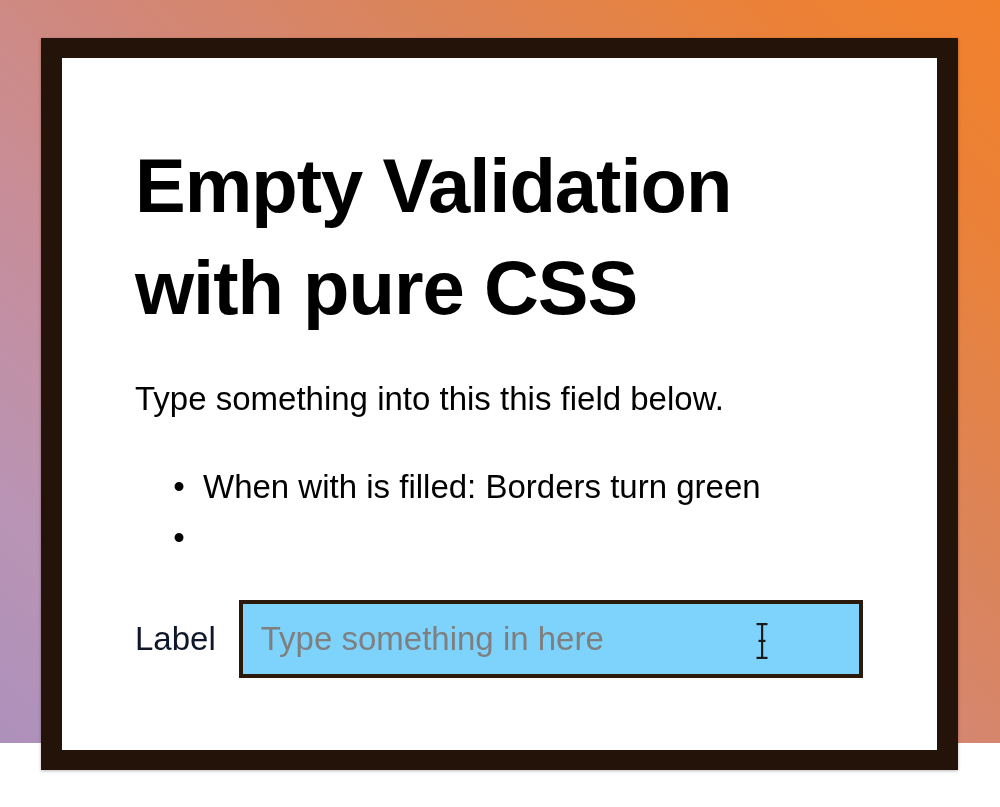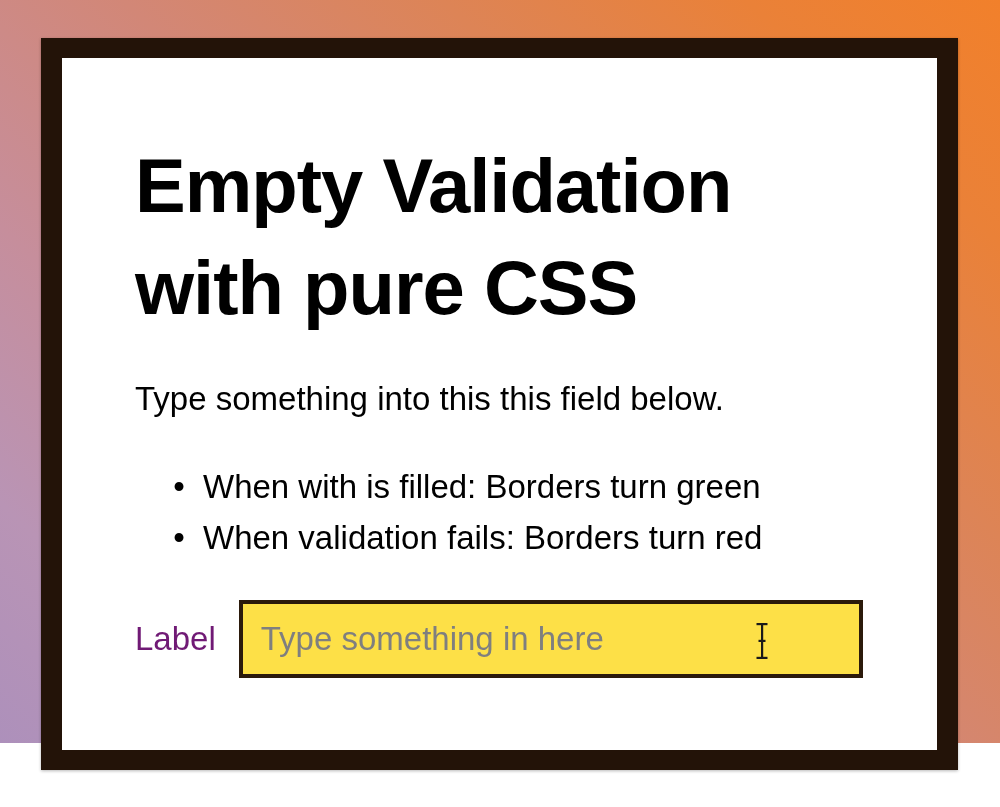--- a/index.html
+++ b/index.html
@@ -110,29 +110,29 @@
   #field-row {
     position: absolute;
     left: 0;
     top: 542px;
     display: flex;
     align-items: center;
   }
   #field-label {
     font-size: 33px;
     line-height: 40px;
-    color: #701a75;
+    color: #0f172a;
     margin-right: 23px;
     white-space: nowrap;
   }
   #text-input-wrap {
     position: relative;
     width: 624px;
     height: 78px;
-    background: #fde047;
+    background: #7dd3fc;
     border: 4px solid #2b1a0b;
     box-sizing: border-box;
   }
   #text-input {
     position: absolute;
     left: 0; top: 0;
     width: 100%;
     height: 100%;
     border: 0;
     outline: none;
@@ -173,21 +173,20 @@
 
         <p id="intro">Type something into this this field below.</p>
 
         <ul id="rules-list">
           <li>
             <span class="bullet">•</span>
             <span>When with is filled: Borders turn green</span>
           </li>
           <li>
             <span class="bullet">•</span>
-            <span>When validation fails: Borders turn red</span>
           </li>
         </ul>
 
         <div id="field-row">
           <label id="field-label" for="text-input">Label</label>
 
           <div id="text-input-wrap" style="border-color: rgb(43, 26, 11);">
             <input id="text-input" type="text" placeholder="Type something in here" style="">
           </div>
         </div>

